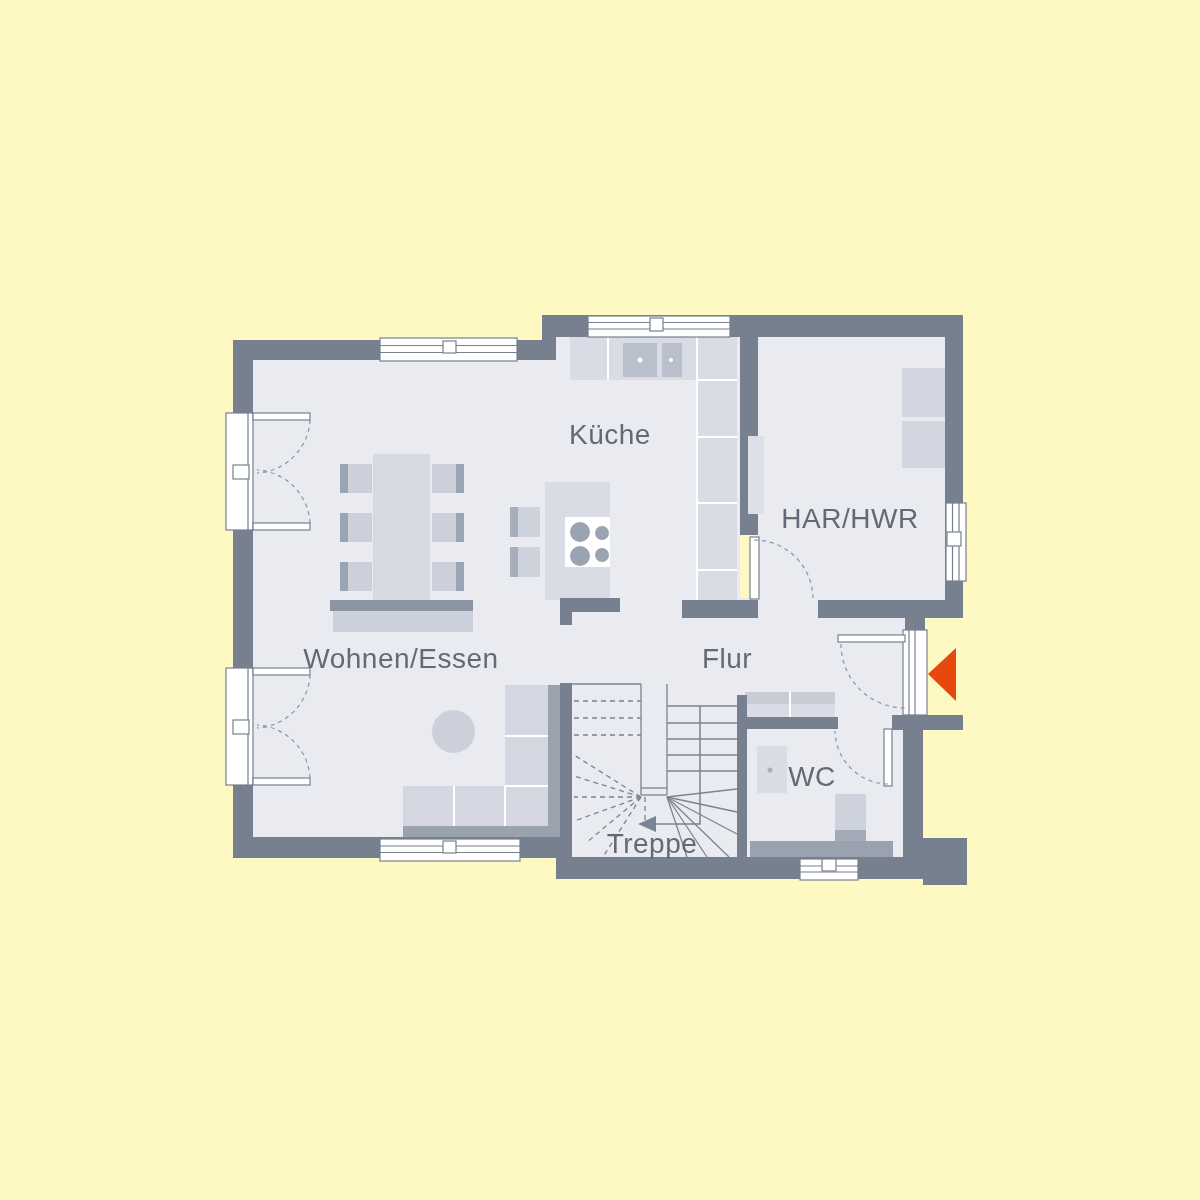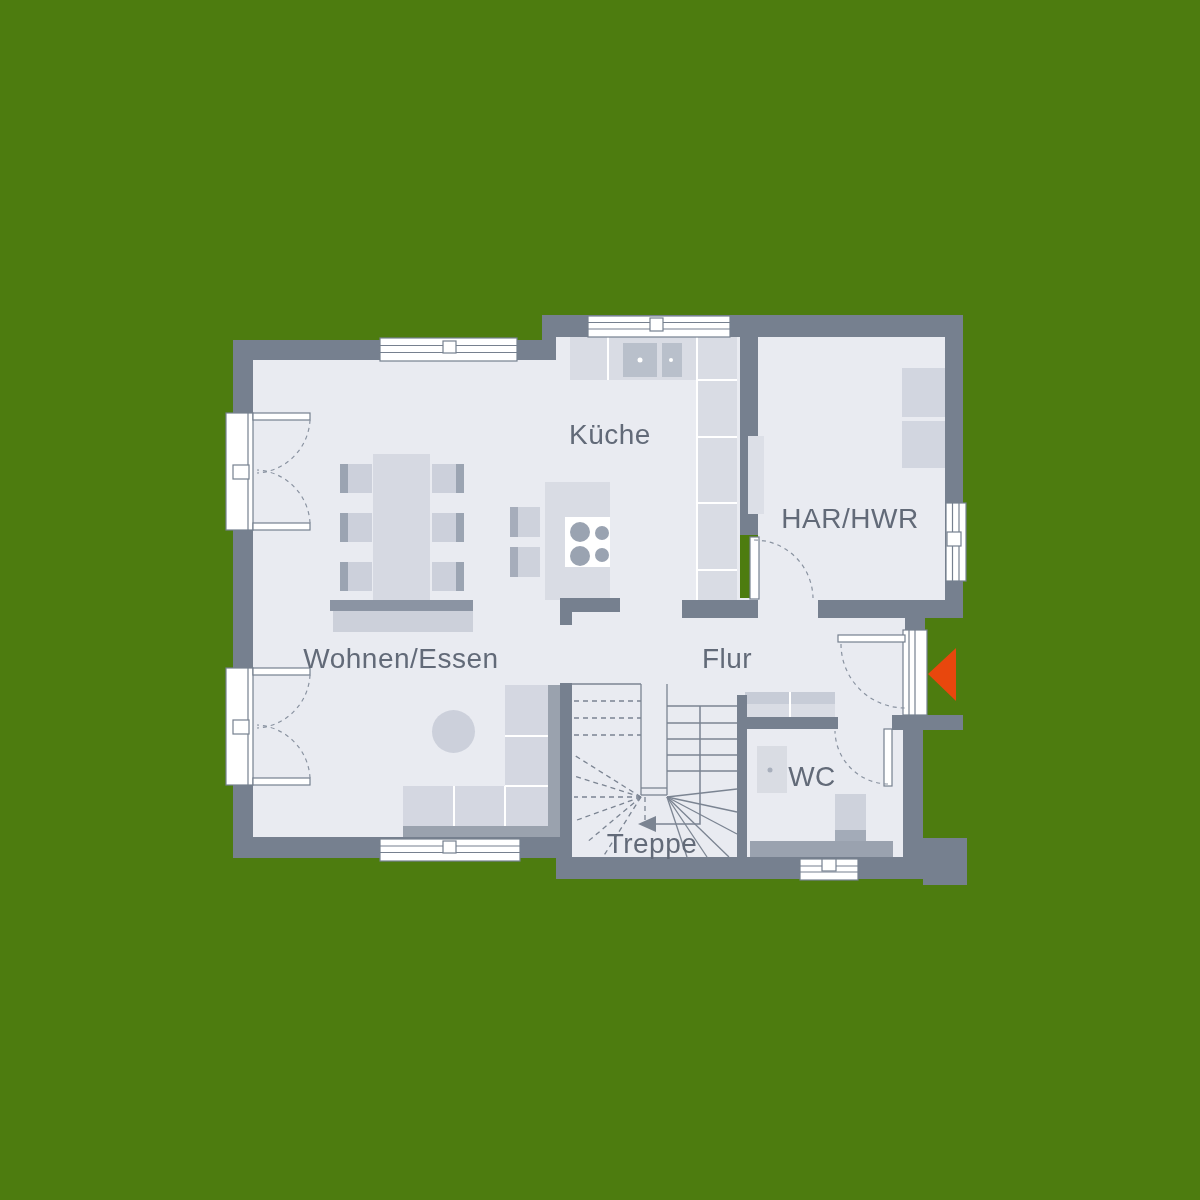--- a/index.html
+++ b/index.html
@@ -1,16 +1,16 @@
 <!DOCTYPE html>
 <html><head>
 <meta charset="utf-8">
 <style>
   html,body{margin:0;padding:0;background:#ffffff;}
-  .canvas{position:relative;width:1200px;height:1200px;background:#4d7c0f;overflow:hidden;font-family:"Liberation Sans",sans-serif;}
+  .canvas{position:relative;width:1200px;height:1200px;background:#fef9c3;overflow:hidden;font-family:"Liberation Sans",sans-serif;}
   svg text{font-family:"Liberation Sans","DejaVu Sans",sans-serif;fill:#626a78;}
   .room-label{font-size:28px;letter-spacing:0.5px;}
 </style>
 </head>
 <body>
 
 <div class="canvas">
 <svg width="1200" height="1200" viewBox="0 0 1200 1200">
 
   <g>

